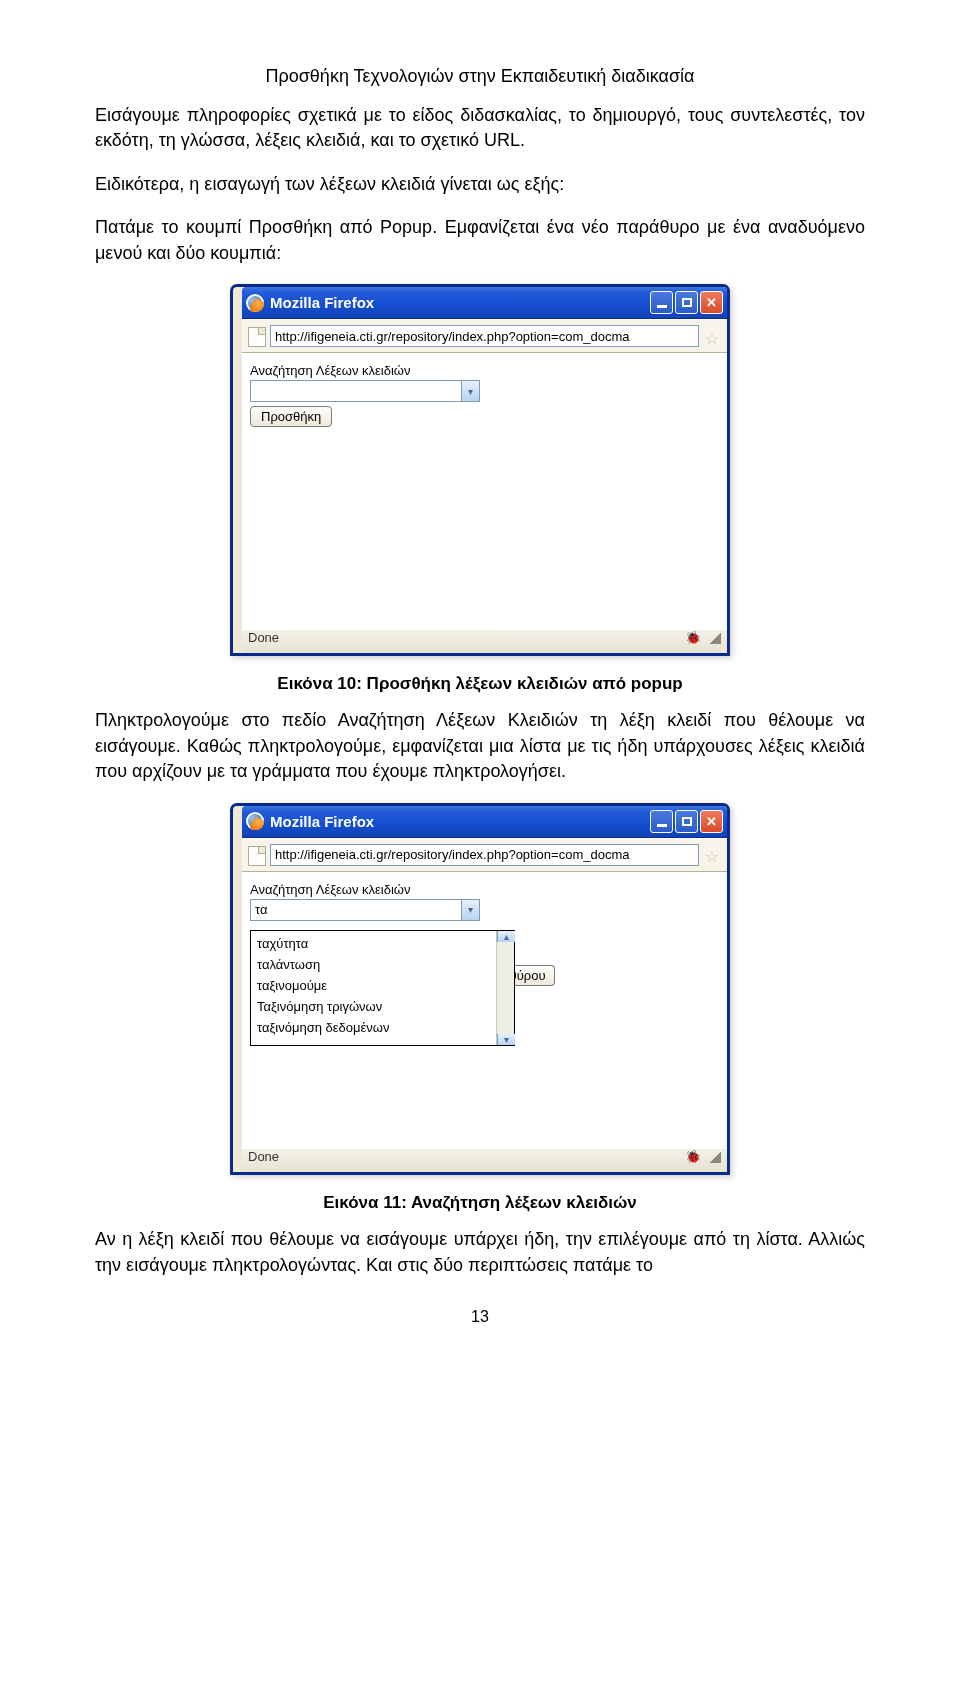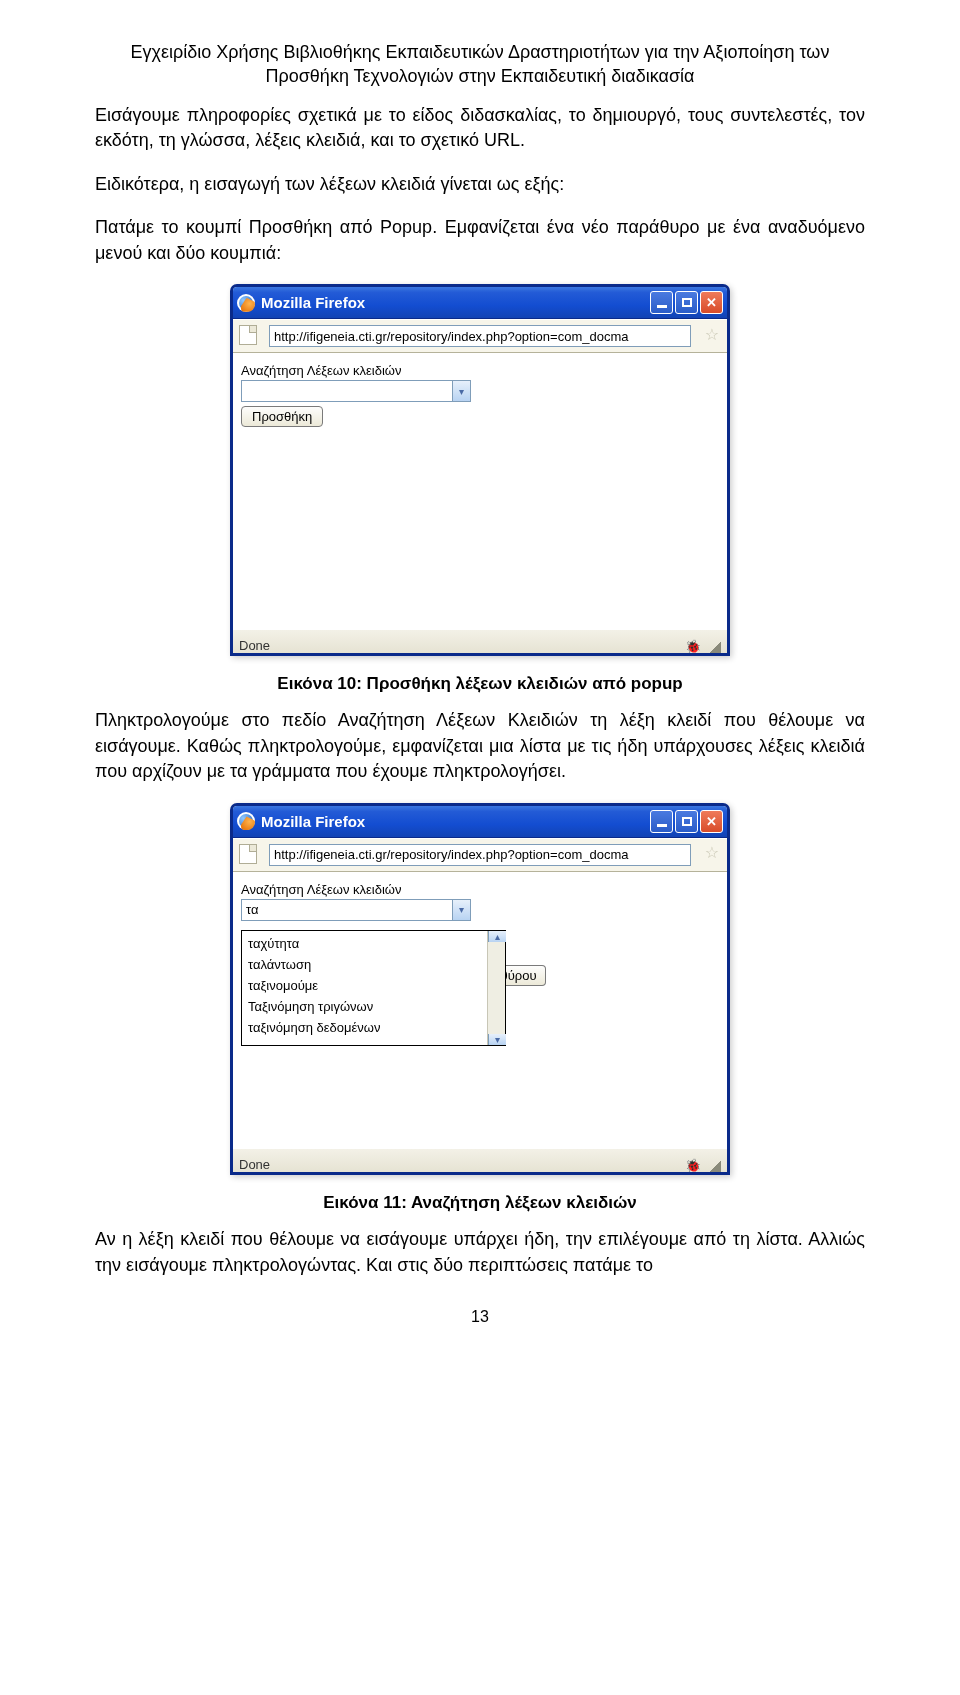--- a/index.html
+++ b/index.html
@@ -35,20 +35,21 @@
     margin: 8px 0 4px 0;
   }
   .window {
     width: 500px;
     border: 3px solid #0a2a8a;
     border-radius: 7px 7px 0 0;
     background: #ece9d8;
     font-family: Tahoma, Arial, sans-serif;
     font-size: 13px;
     box-shadow: 2px 2px 6px rgba(0,0,0,0.2);
+    padding-left: 9px;
   }
   .titlebar {
     height: 32px;
     background: linear-gradient(180deg,#3a76e0 0%,#235bd6 18%,#134dd1 60%,#1243b4 100%);
     display: flex;
     align-items: center;
     border-bottom: 1px solid #0a2a8a;
     padding: 0 4px;
     border-radius: 4px 4px 0 0;
   }
@@ -87,21 +88,21 @@
   .winbtn.min { background: linear-gradient(#4a7ae0,#2a5cc8); }
   .winbtn.max { background: linear-gradient(#4a7ae0,#2a5cc8); }
   .winbtn.close { background: linear-gradient(#ef7b5a,#d84c2a); }
   .winbtn .glyph-min { width:10px; height:3px; background:#fff; margin-top:8px;}
   .winbtn .glyph-max { width:10px; height:9px; border:2px solid #fff;}
   .addrbar {
     background:#f7f5ea;
     border-top:1px solid #fff;
     border-bottom:1px solid #b5b29a;
     padding:5px 6px;
-    display:flex; align-items:flex-start; gap:12px;
+    display:flex; align-items:flex-end; gap:4px;
   }
   .page-icon {
     width:18px; height:20px;
     background:#fff;
     border:1px solid #b0ad96;
     position:relative;
   }
   .page-icon::before{
     content:""; position:absolute; top:0; right:0;
     width:6px;height:6px;background:#ece9d8;border-left:1px solid #b0ad96;border-bottom:1px solid #b0ad96;
@@ -181,21 +182,21 @@
     width:18px;
     background:#e9e7d8;
     border-left:1px solid #c8c6b6;
     display:flex; flex-direction:column;
   }
   .scroll-track { flex:1; background:#efeee3; }
   .status {
     height:24px;
     background: linear-gradient(#f3f1e7,#e6e3d3);
     border-top:1px solid #fff;
-    display:flex; align-items:flex-end; padding:0 6px;
+    display:flex; align-items:flex-start; padding:0 6px;
     font-size:13px; color:#333;
     justify-content:space-between;
   }
   .status .grip {
     width:14px; height:14px;
     background:
       linear-gradient(135deg, transparent 60%, #8a8a7a 60%);
   }
   .status .bug {
     width:16px; height:14px;
@@ -215,21 +216,21 @@
     font-size:13px;
   }
   .page-num {
     text-align:center; font-size:16px; margin-top:30px;
   }
 </style>
 </head>
 <body>
 
 <div class="doc-header">
-  <span>Εγχειρίδιο Χρήσης Βιβλιοθήκης Εκπαιδευτικών Δραστηριοτήτων για την Αξιοποίηση των</span><br>
+  <br>
   <span>Προσθήκη Τεχνολογιών στην Εκπαιδευτική διαδικασία</span>
 </div>
 
 <p class="para">Εισάγουμε πληροφορίες σχετικά με το είδος διδασκαλίας, το δημιουργό, τους συντελεστές, τον εκδότη, τη γλώσσα, λέξεις κλειδιά, και το σχετικό URL.</p>
 <p class="para">Ειδικότερα, η εισαγωγή των λέξεων κλειδιά γίνεται ως εξής:</p>
 <p class="para">
   <span>Πατάμε το κουμπί </span><span class="italic">Προσθήκη από Popup</span><span>. Εμφανίζεται ένα νέο παράθυρο με ένα αναδυόμενο μενού και δύο κουμπιά:</span>
 </p>
 
 <div class="screenshot-wrap">

